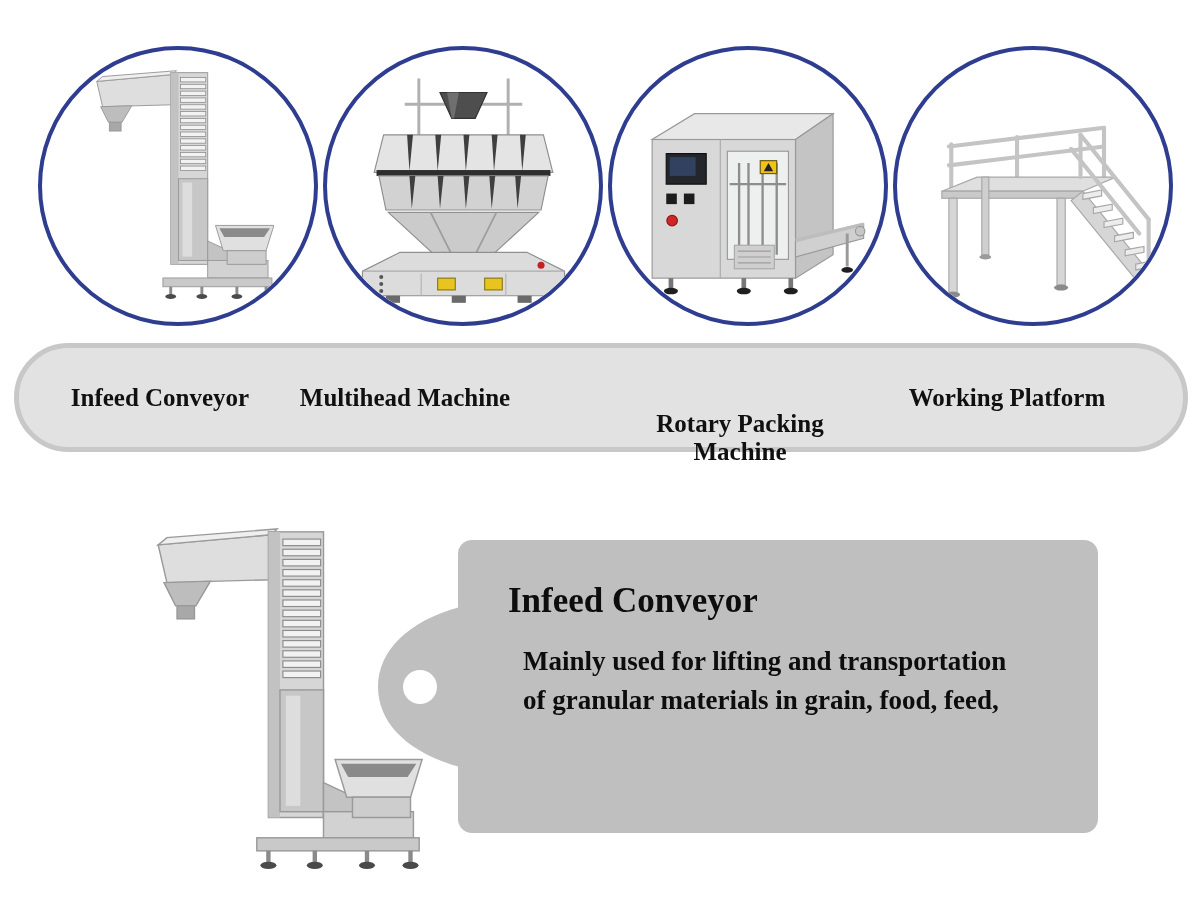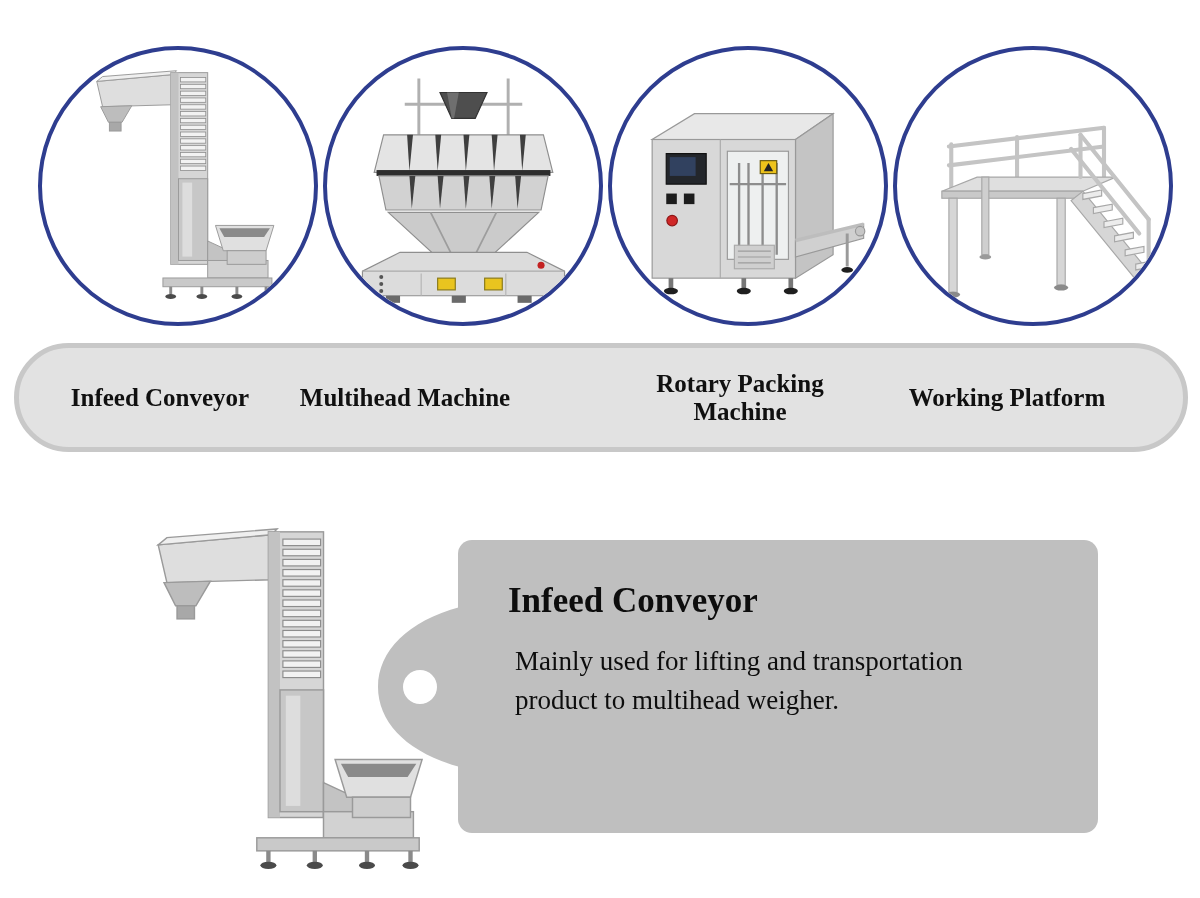--- a/index.html
+++ b/index.html
@@ -18,35 +18,35 @@
   .labels-bar{
     position:absolute;left:14px;top:343px;width:1164px;height:99px;
     background:#e2e2e2;border:5px solid #c8c8c8;border-radius:55px;
   }
   .bar-label{
     position:absolute;top:50%;transform:translate(-50%,-50%);
     font-weight:bold;font-size:25px;line-height:28px;text-align:center;
     color:#101010;white-space:nowrap;
   }
   .bar-label.wrap{white-space:normal;width:225px;}
-  .bl1{left:141px;} .bl2{left:386px;} .bl3{left:721px;} .bl4{left:988px;}
+  .bl1{left:141px;} .bl2{left:386px;} .bl3{left:721px;margin-top:40px;} .bl4{left:988px;}
   
   .detail-image{position:absolute;left:130px;top:513px;width:300px;height:377px;}
   .callout{
     position:absolute;left:458px;top:540px;width:640px;height:293px;
     background:#bfbfbf;border-radius:14px;box-sizing:border-box;
     padding:42px 44px 0 50px;
   }
   .callout-tab{position:absolute;left:-84px;top:59px;width:86px;height:180px;}
   .callout-title{
     font-weight:bold;font-size:35px;line-height:38px;margin:0;color:#0d0d0d;
   }
   .callout-body{margin:22px 0 0 7px;}
   .desc-line{
-    font-weight:normal;font-size:27px;line-height:38.5px;color:#0d0d0d;white-space:nowrap;
+    font-weight:bold;font-size:27px;line-height:38.5px;color:#0d0d0d;white-space:nowrap;margin-left:8px;
   }
   svg{display:block;}
 </style>
 </head>
 <body>
 
 <div class="page">
 
   <div class="circle c1">
     <svg width="195" height="253" viewBox="0 0 200 260">
@@ -267,17 +267,17 @@
   </div>
 
   <div class="callout">
     <svg class="callout-tab" viewBox="0 0 86 180">
       <path fill="#bfbfbf" fill-rule="evenodd" d="M86 8 C34 22 4 52 4 88 C4 124 34 154 86 168 Z
            M63 88 a17 17 0 1 0 -34 0 a17 17 0 1 0 34 0 Z"></path>
     </svg>
     <h2 class="callout-title">Infeed Conveyor</h2>
     <div class="callout-body">
       <div class="desc-line">Mainly used for lifting and transportation</div>
-      <div class="desc-line">product to multihead weigher.</div>
+      <div class="desc-line">of granular materials in grain, food, feed,</div>
     </div>
   </div>
 
 </div>
 
 </body></html>

